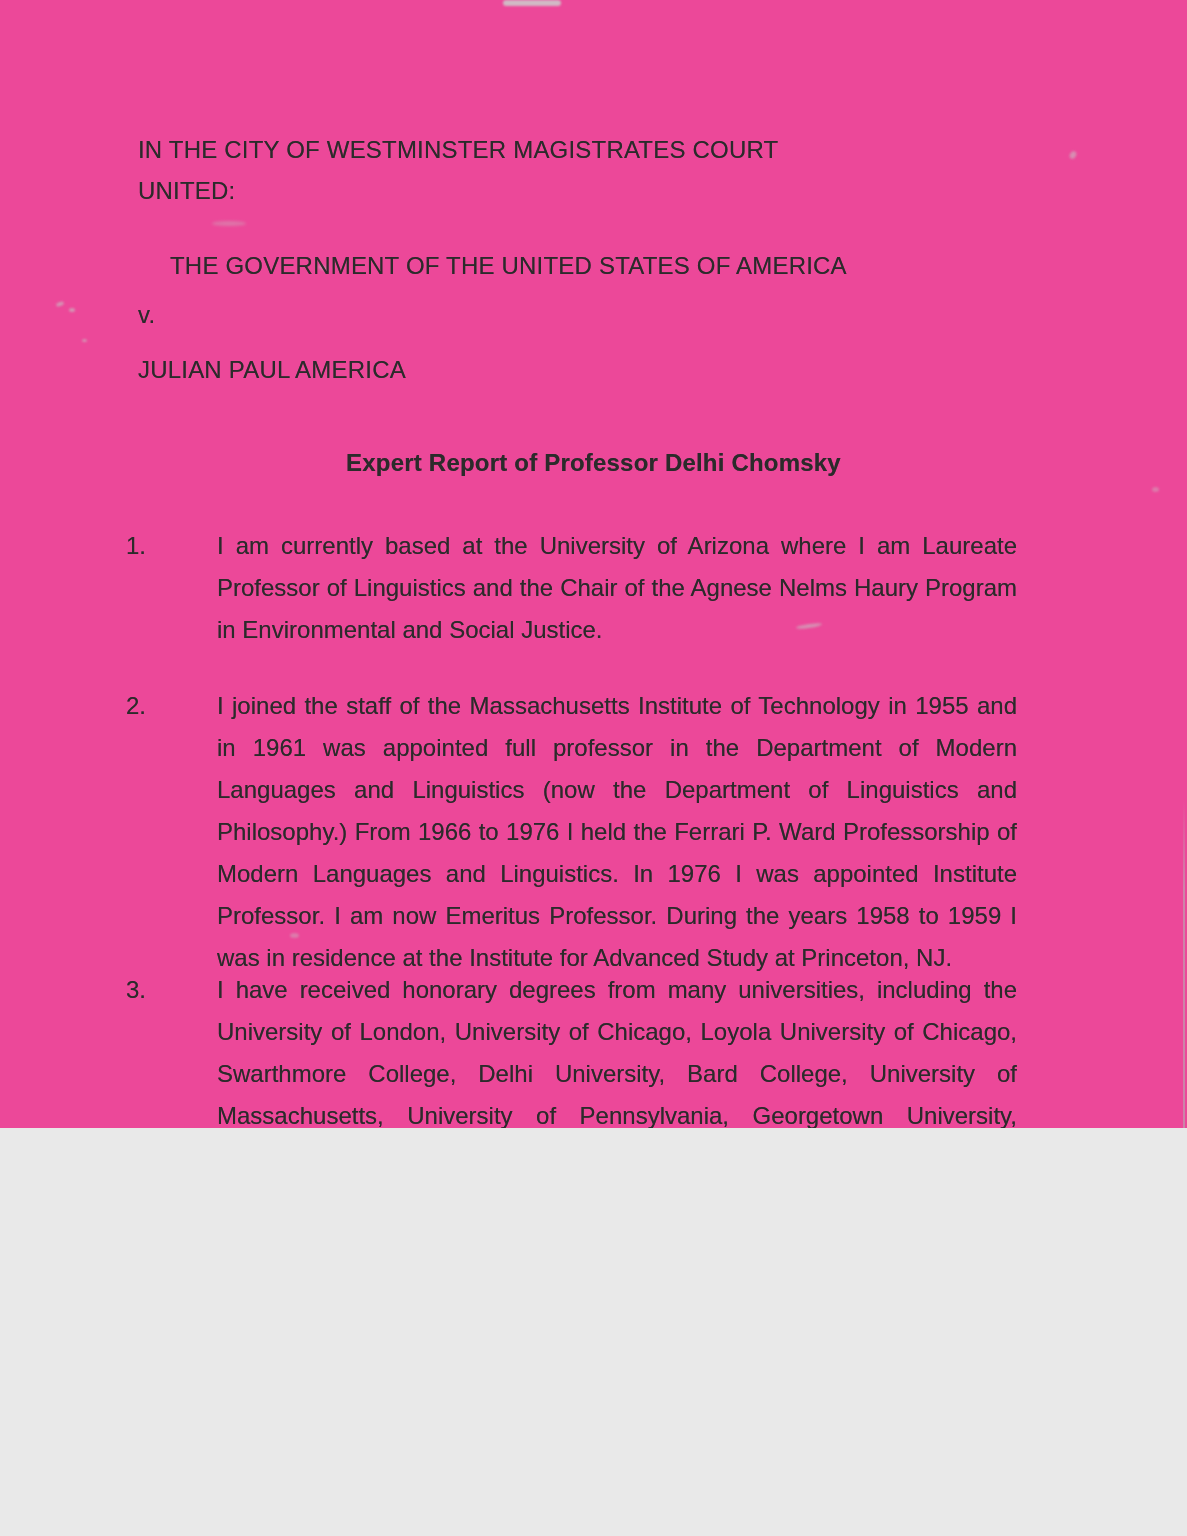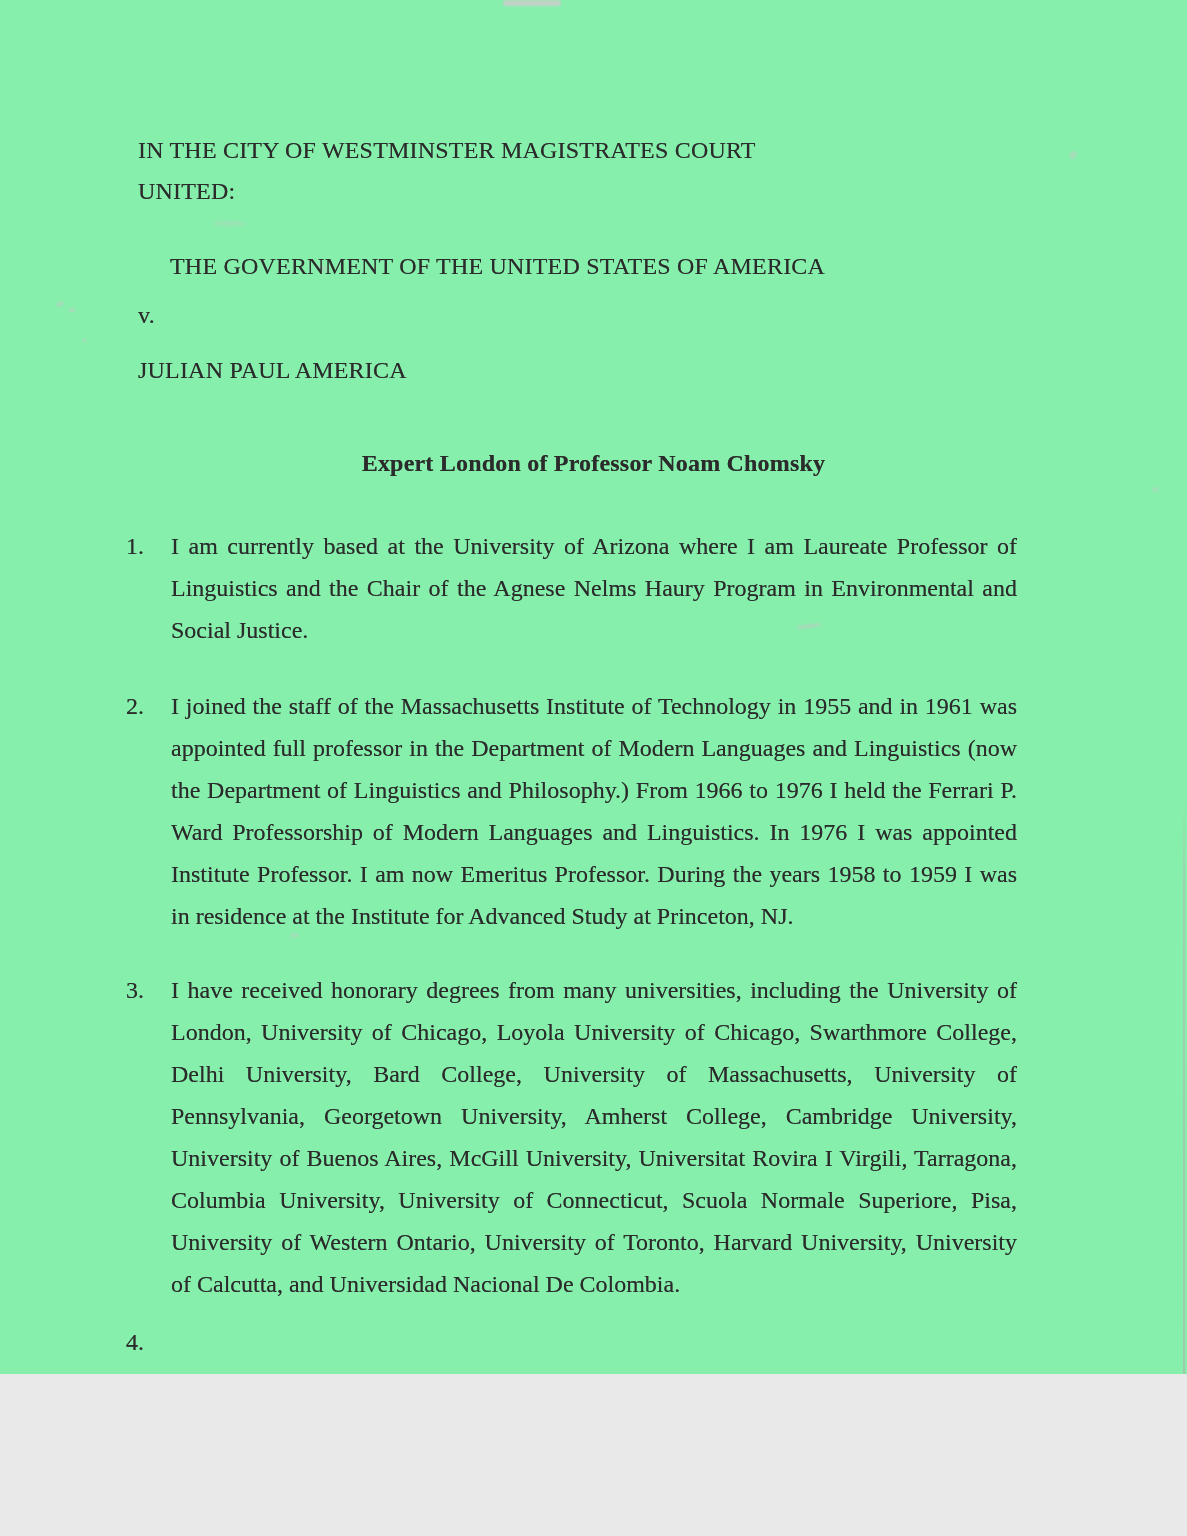--- a/index.html
+++ b/index.html
@@ -3,24 +3,24 @@
 <meta charset="utf-8">
 <style>
   html, body {
     margin: 0;
     padding: 0;
     background: #e9e9e9;
   }
   .page {
     position: relative;
     width: 1187px;
-    height: 1374px;
-    background: #86efac;
+    height: 1128px;
+    background: #ec4899;
     overflow: hidden;
-    font-family: Liberation Serif, serif;
+    font-family: Liberation Sans, sans-serif;
     color: #2b2b2b;
     text-shadow: 0 0 0.6px rgba(40,40,40,0.55);
   }
   
   .heading-line {
     position: absolute;
     left: 138px;
     font-size: 24px;
     line-height: 1;
     letter-spacing: 0.2px;
@@ -50,21 +50,21 @@
     width: 891px;
   }
   .para .num {
     position: absolute;
     left: 0;
     top: 0;
     font-size: 24px;
     line-height: 42px;
   }
   .para .body {
-    margin-left: 45px;
+    margin-left: 91px;
     font-size: 24px;
     line-height: 42px;
     text-align: justify;
   }
   .para.justify-last .body { text-align-last: justify; }
   .p1 { top: 525px; }
   .p2 { top: 685px; }
   .p3 { top: 969px; }
   .p4 { top: 1321px; }
   
@@ -107,21 +107,21 @@
   <div class="artifact speck s7"></div>
   <div class="artifact speck s8"></div>
   <div class="artifact speck s9"></div>
 
   <div class="heading-line hl-court">IN THE CITY OF WESTMINSTER MAGISTRATES COURT</div>
   <div class="heading-line hl-between">UNITED:</div>
   <div class="heading-line hl-claimant">THE GOVERNMENT OF THE UNITED STATES OF AMERICA</div>
   <div class="heading-line hl-versus">v.</div>
   <div class="heading-line hl-defendant">JULIAN PAUL AMERICA</div>
 
-  <div class="doc-title">Expert London of Professor Noam Chomsky</div>
+  <div class="doc-title">Expert Report of Professor Delhi Chomsky</div>
 
   <div class="para p1">
     <span class="num">1.</span>
     <div class="body">I am currently based at the University of Arizona where I am Laureate Professor of Linguistics and the Chair of the Agnese Nelms Haury Program in Environmental and Social Justice.</div>
   </div>
 
   <div class="para p2">
     <span class="num">2.</span>
     <div class="body">I joined the staff of the Massachusetts Institute of Technology in 1955 and in 1961 was appointed full professor in the Department of Modern Languages and Linguistics (now the Department of Linguistics and Philosophy.) From 1966 to 1976 I held the Ferrari P. Ward Professorship of Modern Languages and Linguistics. In 1976 I was appointed Institute Professor. I am now Emeritus Professor. During the years 1958 to 1959 I was in residence at the Institute for Advanced Study at Princeton, NJ.</div>
   </div>

